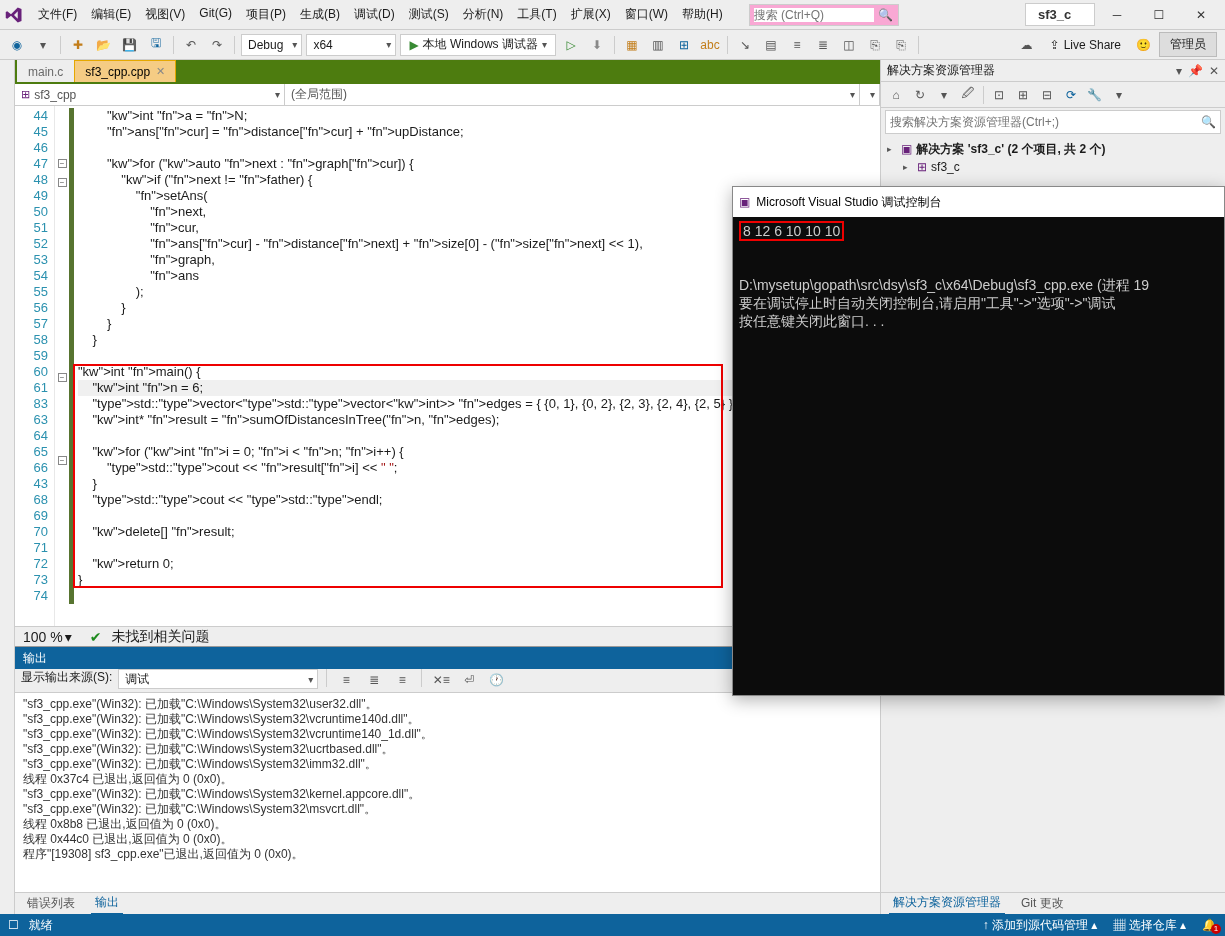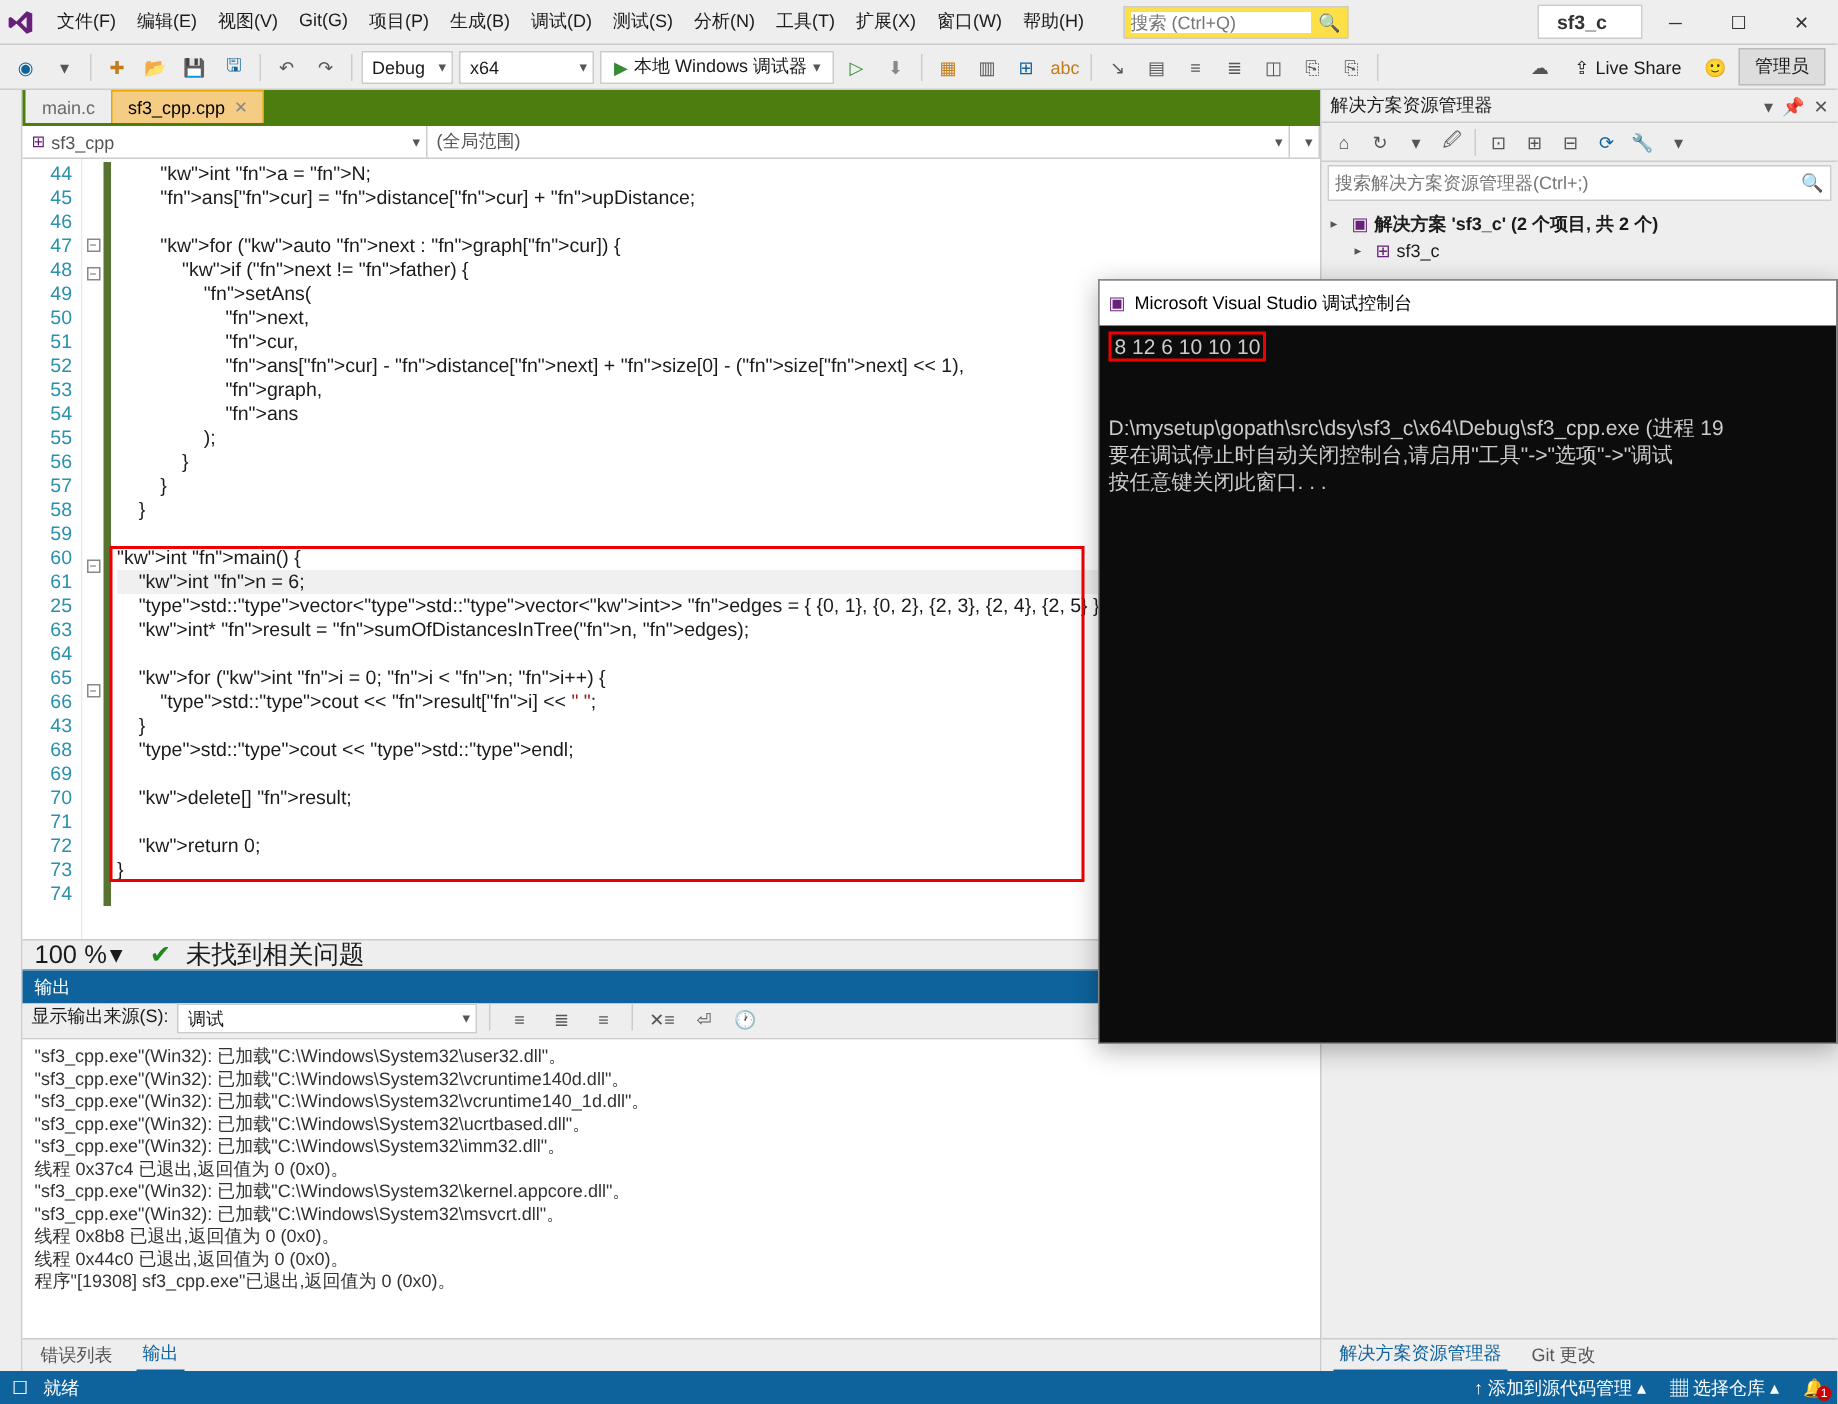--- a/index.html
+++ b/index.html
@@ -2,21 +2,21 @@
 <html><head>
 <meta charset="utf-8">
 <style>
 *{box-sizing:border-box;margin:0;padding:0;font-family:"Microsoft YaHei","Segoe UI",sans-serif}
 body{background:#eee;width:1225px;height:936px;overflow:hidden;font-size:12px;color:#1b1b1b}
 .title-bar{height:30px;background:#eee;display:flex;align-items:center;padding:0 4px;border-bottom:1px solid #ccc}
 .vs-icon{width:20px;height:20px;display:flex;align-items:center;justify-content:center;margin-right:8px}
 .vs-icon svg{width:18px;height:18px}
 .menu{display:flex;gap:2px}
 .menu span{padding:4px 6px;cursor:default}
-.search-box{margin-left:20px;display:flex;align-items:center;border:1px solid #ccc;background:#fde047;height:22px;width:150px;padding:0 4px}
+.search-box{margin-left:20px;display:flex;align-items:center;border:1px solid #ccc;background:#f9a8d4;height:22px;width:150px;padding:0 4px}
 .search-box input{border:none;outline:none;width:120px;font-size:12px;color:#666}
 .search-box .mag{color:#666;margin-left:auto}
 .title-right{margin-left:auto;display:flex;align-items:center;gap:2px}
 .solution-name{padding:3px 12px;background:#fff;border:1px solid #ccc;font-weight:bold;font-size:13px;color:#333;min-width:70px;text-align:left}
 .win-btn{width:40px;height:26px;display:flex;align-items:center;justify-content:center;color:#333}
 .toolbar{height:30px;background:#eee;display:flex;align-items:center;padding:0 6px;gap:4px;border-bottom:1px solid #ccc}
 .tb-btn{width:22px;height:22px;display:flex;align-items:center;justify-content:center;color:#555}
 .tb-sep{width:1px;height:18px;background:#ccc;margin:0 2px}
 .tb-combo{height:22px;border:1px solid #ccc;background:#fff;padding:0 18px 0 6px;display:flex;align-items:center;position:relative;min-width:60px}
 .tb-combo::after{content:"▾";position:absolute;right:4px;color:#555;font-size:10px}
@@ -38,21 +38,21 @@
 .code-area{flex:1;display:flex;background:#fff;overflow:hidden;position:relative;font-family:"NSimSun","SimSun","Consolas",monospace;font-size:13px;line-height:16px}
 .gutter{width:40px;background:#fff;text-align:right;padding:2px 6px 0 0;color:#2b91af;border-right:1px solid #e8e8e8}
 .outline-gut{width:14px;background:#fff;padding-top:2px}
 .outline-gut .box{width:9px;height:9px;border:1px solid #888;margin:3px auto;font-size:8px;line-height:7px;text-align:center;color:#555}
 .change-bar{width:5px;background:#fff;padding-top:2px}
 .change-bar .g{background:#577430;width:5px}
 .code-text{flex:1;padding:2px 0 0 4px;white-space:pre;overflow:hidden;position:relative}
 .str{color:#a31515}
 .hl-line{background:#f0f0f0;display:inline-block;width:100%}
 .red-box{position:absolute;border:2px solid #e00;pointer-events:none}
-.status-strip{height:20px;background:#eee;display:flex;align-items:center;padding:0 8px;gap:10px;border-top:1px solid #ccc;font-size:17px}
+.status-strip{height:20px;background:#eee;display:flex;align-items:center;padding:0 8px;gap:10px;border-top:1px solid #ccc;font-size:14px}
 .status-strip .zoom{display:flex;align-items:center;gap:2px}
 .status-strip .ok{color:#1e8a1e;margin-left:8px}
 .output-hdr{height:22px;background:#0e639c;color:#fff;display:flex;align-items:center;padding:0 8px;font-size:12px}
 .output-tools{height:24px;background:#eee;display:flex;align-items:flex-start;padding:0 6px;gap:6px;border-bottom:1px solid #ccc}
 .out-combo{height:20px;border:1px solid #ccc;background:#fff;padding:0 30px 0 6px;display:flex;align-items:center;position:relative;min-width:200px}
 .out-combo::after{content:"▾";position:absolute;right:4px;color:#555;font-size:10px}
 .output-body{flex:1;background:#fff;overflow:auto;padding:4px 8px;font-family:"NSimSun","SimSun",monospace;font-size:12px;line-height:15px;color:#333}
 .bottom-tabs{height:22px;background:#eee;display:flex;align-items:center;padding:0 8px;gap:12px;border-top:1px solid #ccc;font-size:12px}
 .bottom-tabs .bt{color:#555;padding:2px 4px}
 .bottom-tabs .bt.active{color:#0e639c;border-bottom:2px solid #0e639c}
@@ -197,21 +197,21 @@
           <div>52</div>
           <div>53</div>
           <div>54</div>
           <div>55</div>
           <div>56</div>
           <div>57</div>
           <div>58</div>
           <div>59</div>
           <div>60</div>
           <div>61</div>
-          <div>25</div>
+          <div>83</div>
           <div>63</div>
           <div>64</div>
           <div>65</div>
           <div>66</div>
           <div>43</div>
           <div>68</div>
           <div>69</div>
           <div>70</div>
           <div>71</div>
           <div>72</div>

